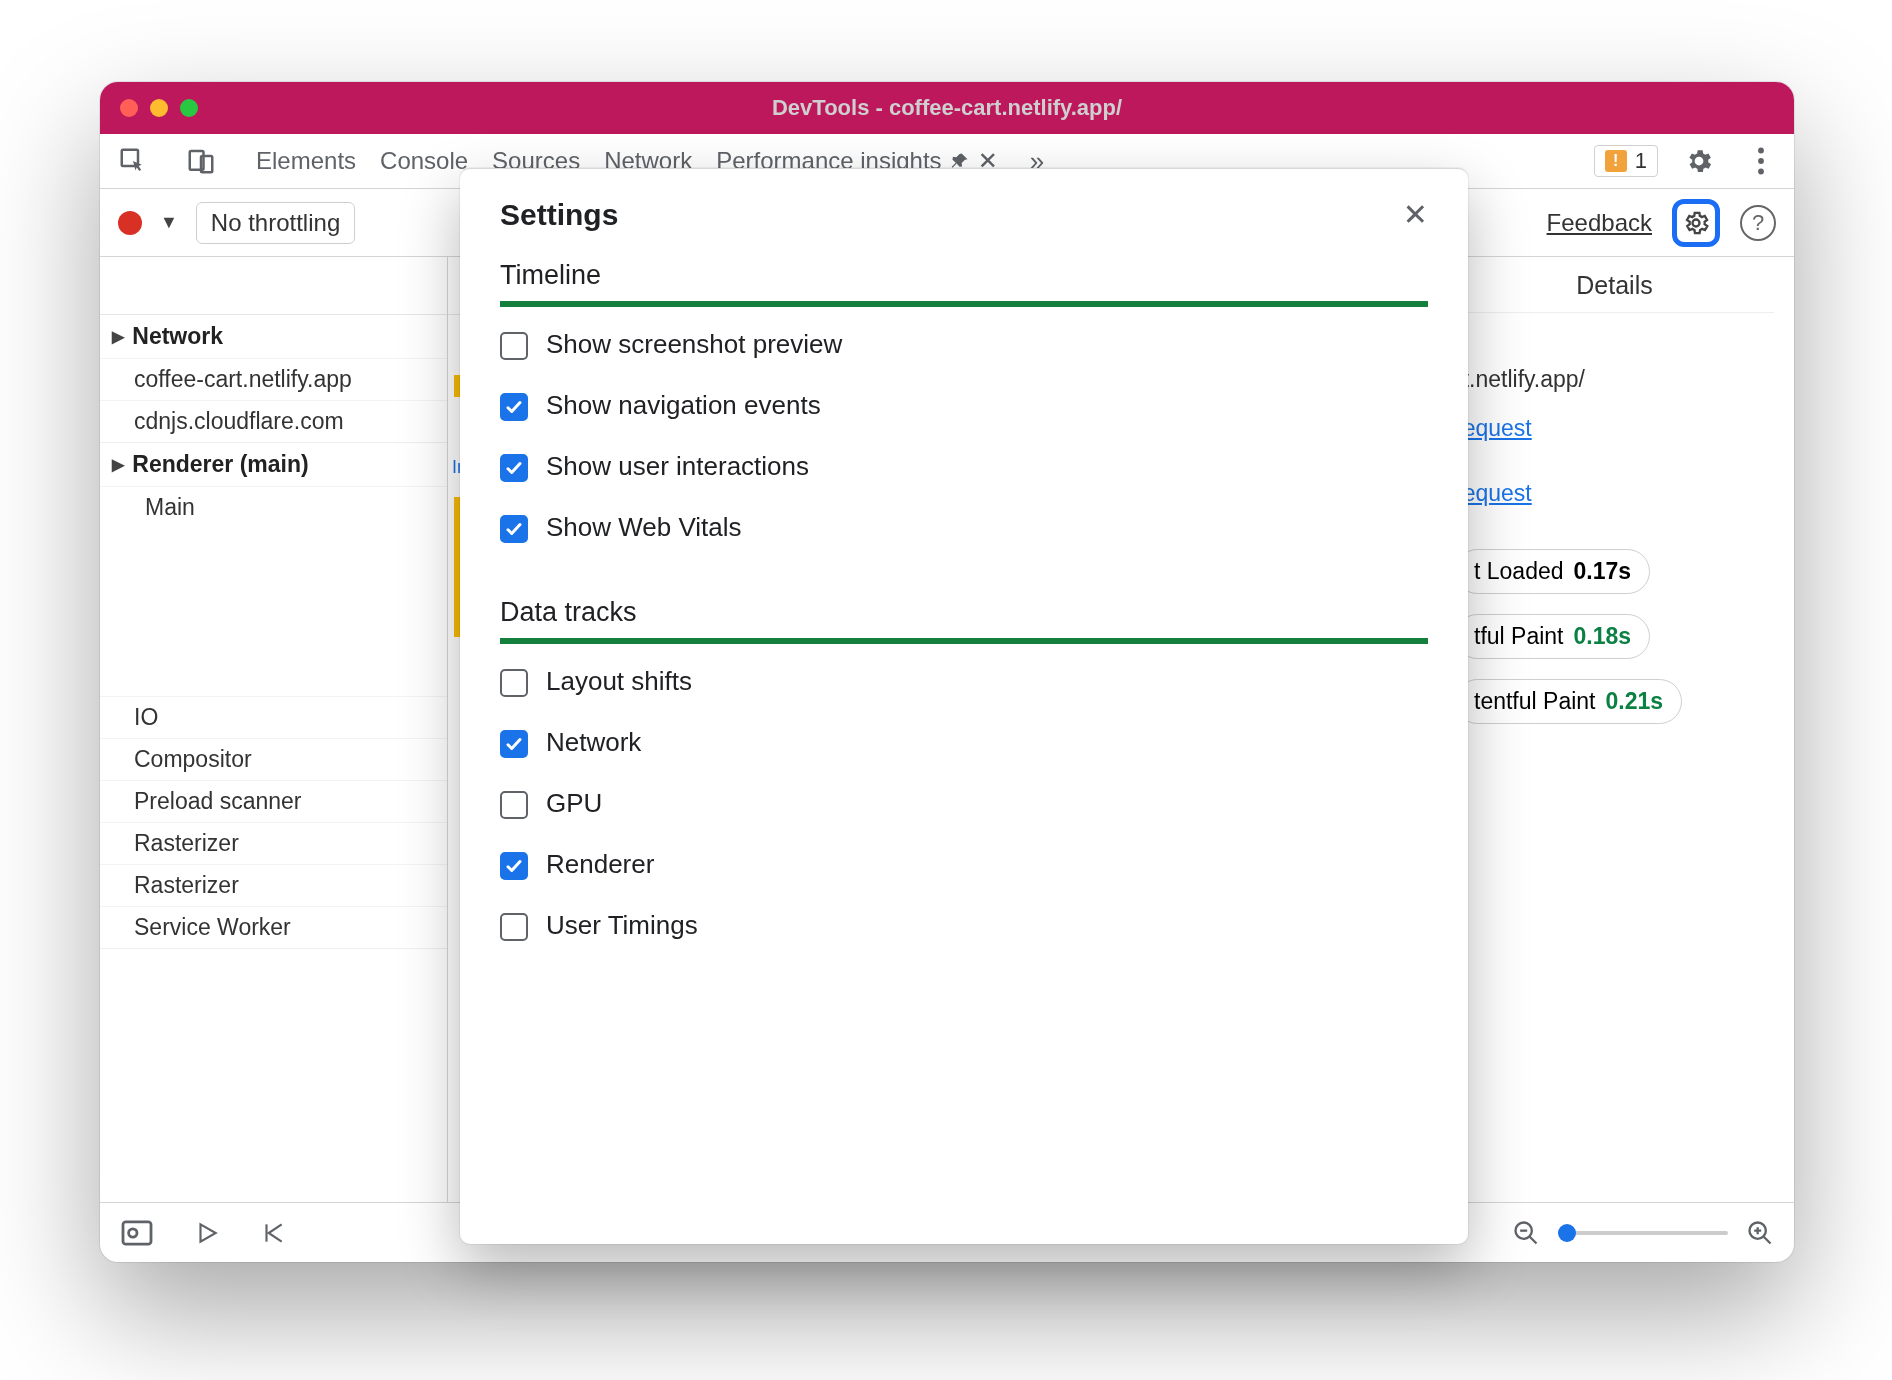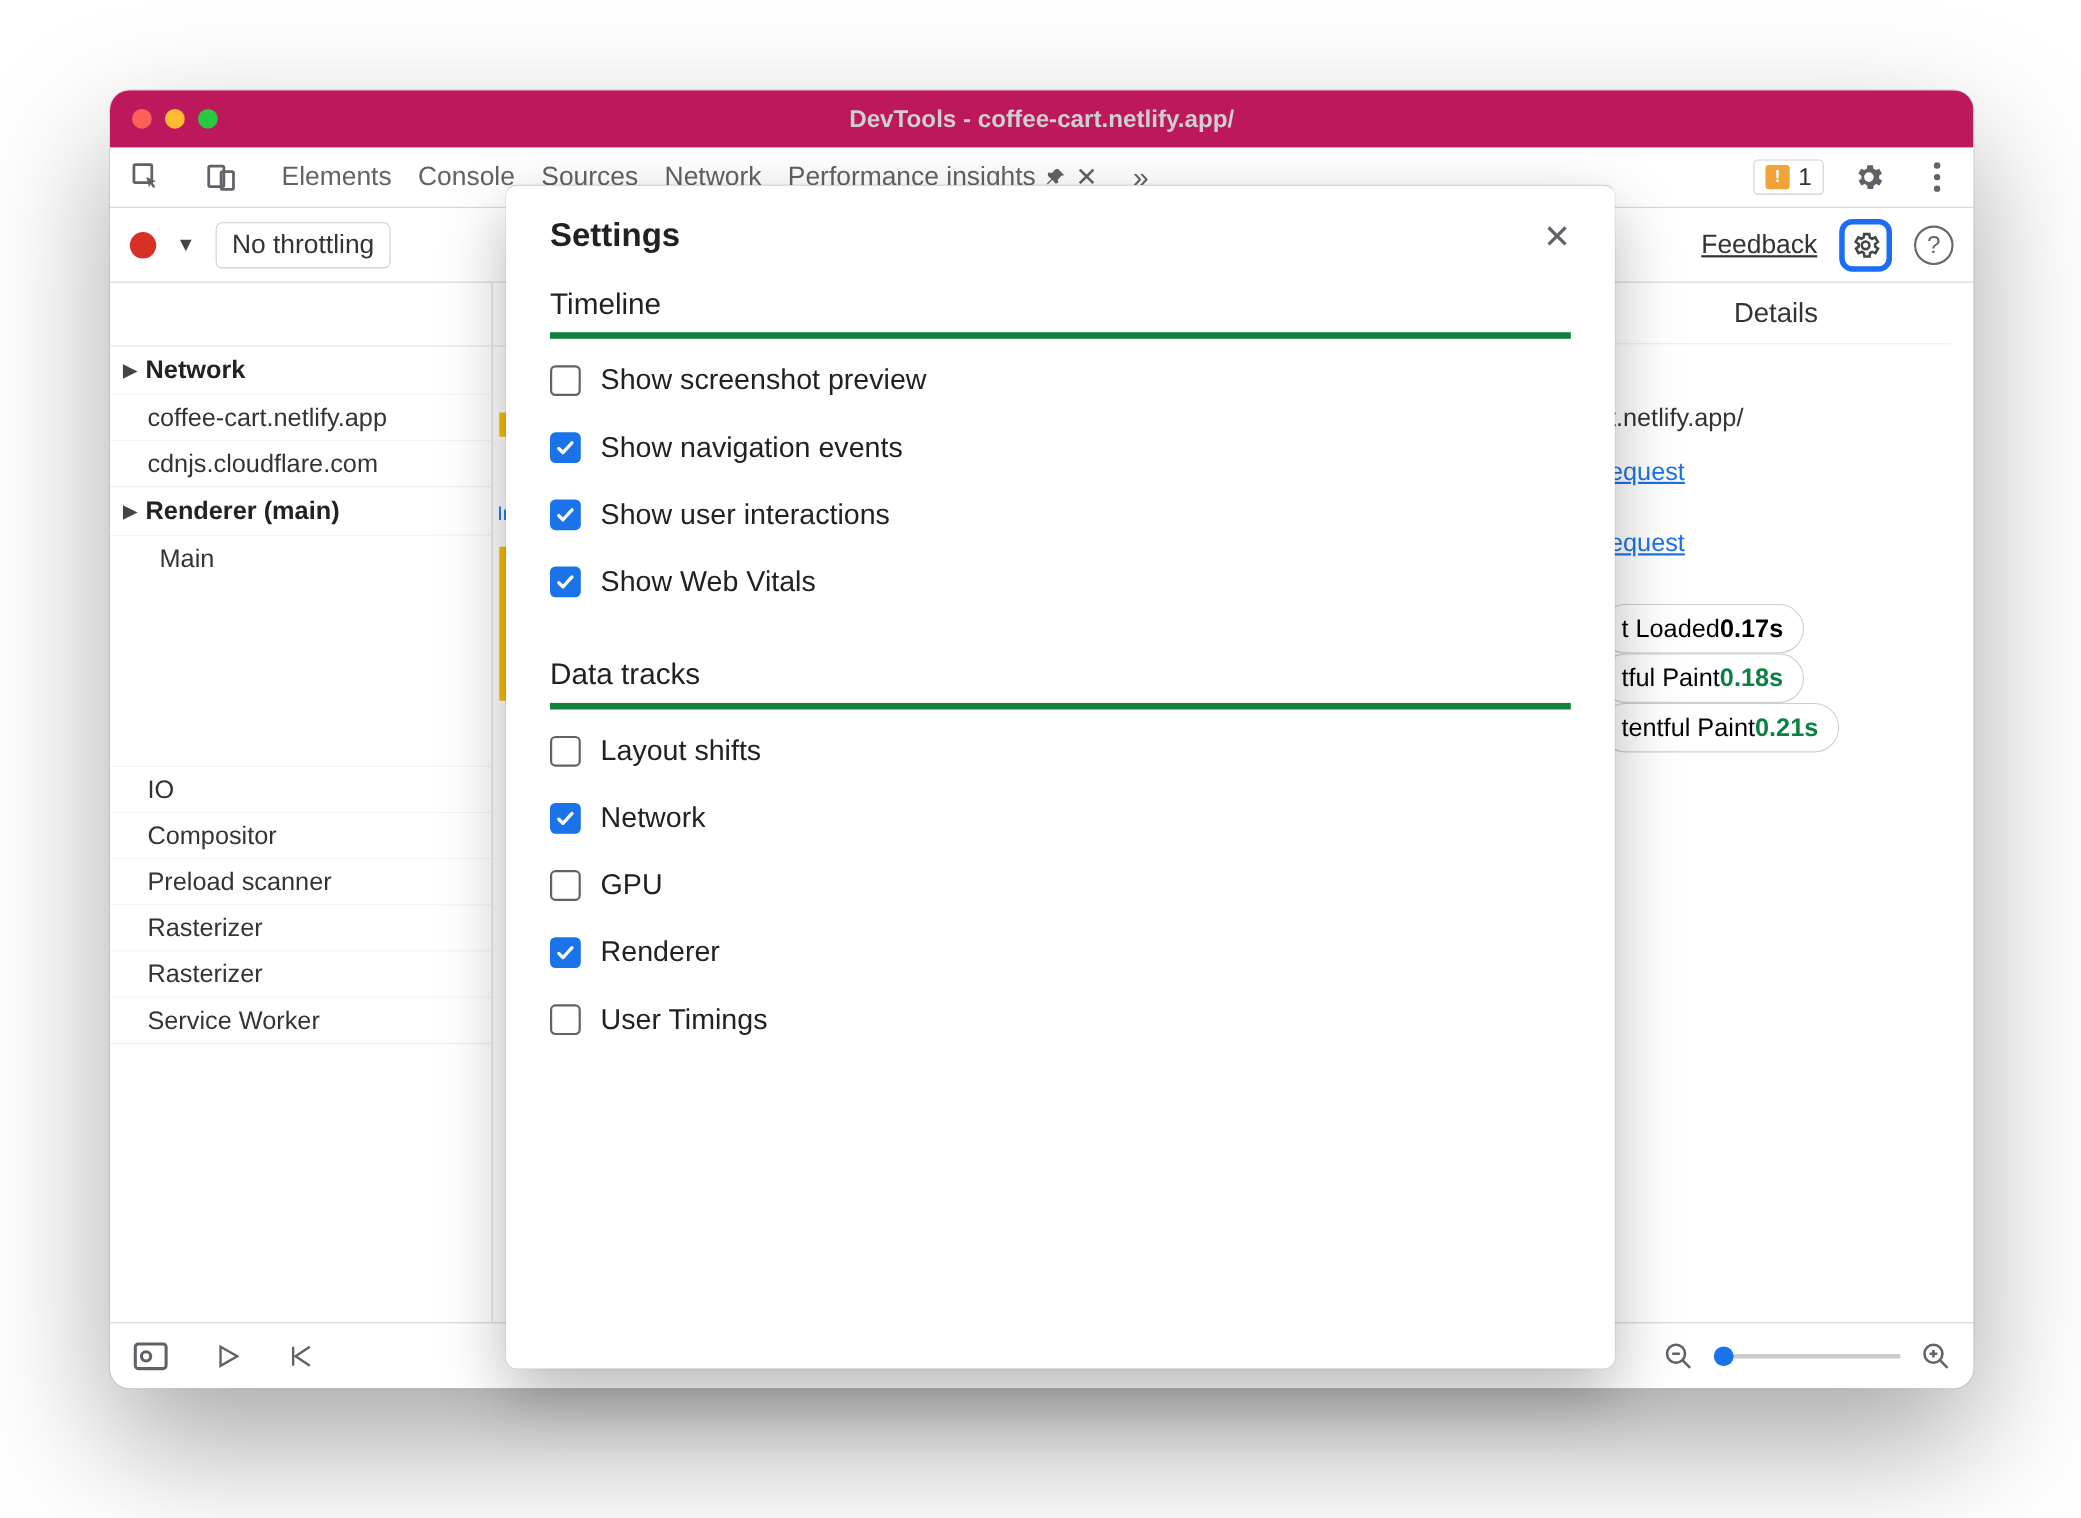--- a/index.html
+++ b/index.html
@@ -53,42 +53,42 @@
   .timeline-grad { position: absolute; left: 0; right: 0; top: 0; height: 58px; border-bottom: 1px solid #e6e6e6; }
   .ind-handle { position: absolute; top: 0; left: 20px; width: 26px; height: 22px; background: #1a73e8; border-radius: 4px; }
   .ind-line { position: absolute; top: 22px; left: 32px; width: 2px; bottom: 0; background: #1a73e8; }
   .bar-yellow { position: absolute; left: 6px; width: 18px; background: #fbbc04; }
   .bar-green { position: absolute; left: 6px; width: 18px; background: #6abf69; }
   .text-blue { position: absolute; color: #1a73e8; font-size: 18px; }
   .right-pane { width: 360px; border-left: 1px solid #d5d5d5; padding: 14px 20px; font-size: 23px; }
   .details-title { text-align: center; font-size: 25px; color: #333; padding-bottom: 12px; border-bottom: 1px solid #eee; margin-bottom: 18px; }
   .link-blue { color: #1a73e8; text-decoration: underline; cursor: pointer; display: inline-block; margin-bottom: 16px; }
   .detail-frag { color: #333; margin-bottom: 8px; }
-  .pill { display: inline-flex; align-items: center; border: 1px solid #cfcfcf; border-radius: 999px; padding: 8px 18px; white-space: nowrap; }
+  .pill { display: inline-flex; align-items: center; gap: 10px; border: 1px solid #cfcfcf; border-radius: 999px; padding: 8px 18px; margin-bottom: 20px; white-space: nowrap; }
   .pill .val { font-weight: 600; }
   .val.green { color: #0b8043; }
 
   
   .footer { position: absolute; left: 0; right: 0; bottom: 0; height: 60px; border-top: 1px solid #d5d5d5; display: flex; align-items: center; padding: 0 20px; gap: 40px; }
   .footer .right { margin-left: auto; display: flex; align-items: center; gap: 18px; }
   .zoom-track { width: 170px; height: 4px; background: #ccc; border-radius: 2px; position: relative; }
   .zoom-thumb { position: absolute; left: 0; top: -7px; width: 18px; height: 18px; border-radius: 50%; background: #1a73e8; }
 
   
   .popover {
     position: absolute; left: 460px; top: 168px; width: 1008px; height: 1076px;
     background: #fff; border-radius: 10px; border-top: 1px solid #d8d8d8;
     box-shadow: 0 24px 60px rgba(0,0,0,.28), 0 0 0 1px rgba(0,0,0,.05);
     padding: 28px 40px 20px 40px;
   }
   .popover-head { display: flex; align-items: center; justify-content: space-between; margin-bottom: 28px; }
   .popover-title { font-size: 30px; font-weight: 700; color: #202124; }
   .close-x { font-size: 30px; color: #5f6368; cursor: pointer; }
   .group-title { font-size: 27px; color: #202124; border-bottom: 6px solid #15803d; padding-bottom: 10px; margin-bottom: 22px; }
-  .check-row { display: flex; align-items: center; gap: 18px; font-size: 26px; color: #202124; margin-bottom: 30px; }
+  .check-row { display: flex; align-items: flex-end; gap: 18px; font-size: 26px; color: #202124; margin-bottom: 30px; }
   .cbox { width: 28px; height: 28px; border: 2.5px solid #5f6368; border-radius: 5px; display: inline-flex; align-items: center; justify-content: center; flex-shrink: 0; }
   .cbox.checked { background: #1a73e8; border-color: #1a73e8; }
   .cbox.checked svg { display: block; }
   .cbox svg { display: none; }
   .group-gap { height: 24px; }
 
   svg { display: block; }
 </style>
 </head>
 <body>

